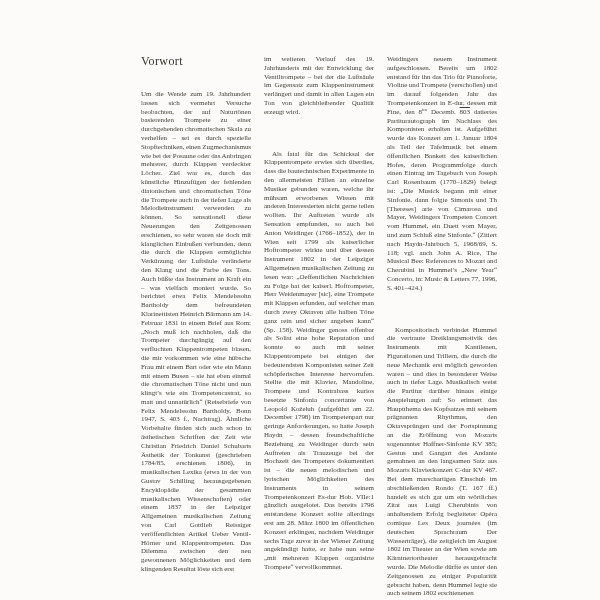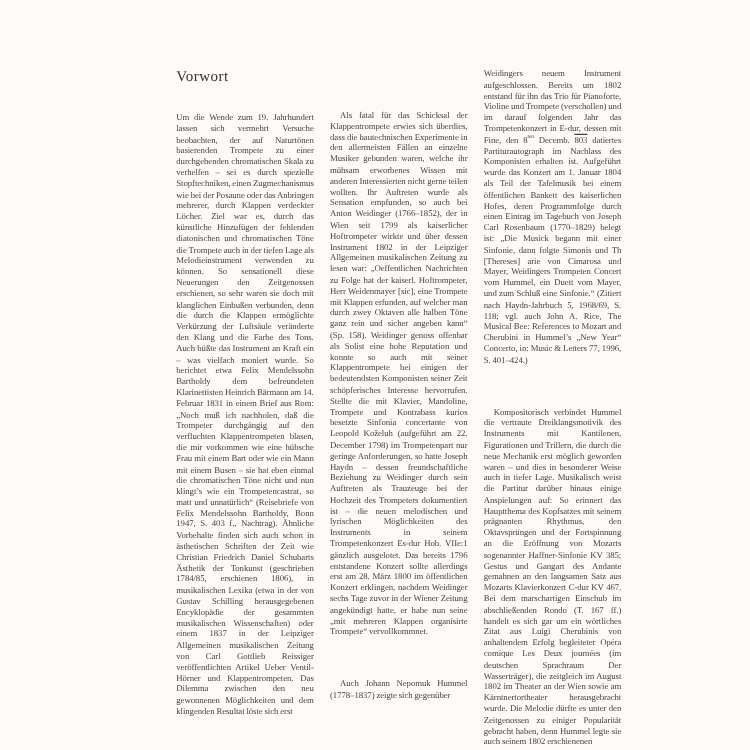--- a/index.html
+++ b/index.html
@@ -57,20 +57,21 @@
 </head>
 <body>
 
 <div class="page">
   <div class="textblock">
     <div class="col">
       <h1 class="heading">Vorwort</h1>
     <p class="para">Um die Wende zum 19. Jahrhundert lassen sich vermehrt Versuche beobachten, der auf Naturtönen basierenden Trompete zu einer durchgehenden chromatischen Skala zu verhelfen – sei es durch spezielle Stopftechniken, einen Zugmechanismus wie bei der Posaune oder das Anbringen mehrerer, durch Klappen verdeckter Löcher. Ziel war es, durch das künstliche Hinzufügen der fehlenden diatonischen und chromatischen Töne die Trompete auch in der tiefen Lage als Melodieinstrument verwenden zu können. So sensationell diese Neuerungen den Zeitgenossen erschienen, so sehr waren sie doch mit klanglichen Einbußen verbunden, denn die durch die Klappen ermöglichte Verkürzung der Luftsäule veränderte den Klang und die Farbe des Tons. Auch büßte das Instrument an Kraft ein – was vielfach moniert wurde. So berichtet etwa Felix Mendelssohn Bartholdy dem befreundeten Klarinettisten Heinrich Bärmann am 14. Februar 1831 in einem Brief aus Rom: „Noch muß ich nachholen, daß die Trompeter durchgängig auf den verfluchten Klappentrompeten blasen, die mir vorkommen wie eine hübsche Frau mit einem Bart oder wie ein Mann mit einem Busen – sie hat eben einmal die chromatischen Töne nicht und nun klingt’s wie ein Trompetencastrat, so matt und unnatürlich“ (<span class="i">Reisebriefe von Felix Mendelssohn Bartholdy</span>, Bonn 1947, S. 403 f., Nachtrag). Ähnliche Vorbehalte finden sich auch schon in ästhetischen Schriften der Zeit wie Christian Friedrich Daniel Schubarts <span class="i">Ästhetik der Tonkunst</span> (geschrieben 1784/85, erschienen 1806), in musikalischen Lexika (etwa in der von Gustav Schilling herausgegebenen <span class="i">Encyklopädie der gesammten musikalischen Wissenschaften</span>) oder einem 1837 in der Leipziger <span class="i">Allgemeinen musikalischen Zeitung</span> von Carl Gottlieb Reissiger veröffentlichten Artikel <span class="i">Ueber Ventil-Hörner und Klappentrompeten</span>. Das Dilemma zwischen den neu gewonnenen Möglichkeiten und dem klingenden Resultat löste sich erst</p>
       </div>
     <div class="col">
+        <p class="para">im weiteren Verlauf des 19. Jahrhunderts mit der Entwicklung der Ventiltrompete – bei der die Luftsäule im Gegensatz zum Klappeninstrument verlängert und damit in allen Lagen ein Ton von gleichbleibender Qualität erzeugt wird.</p>
         <p class="para indent">Als fatal für das Schicksal der Klappentrompete erwies sich überdies, dass die bautechnischen Experimente in den allermeisten Fällen an einzelne Musiker gebunden waren, welche ihr mühsam erworbenes Wissen mit anderen Interessierten nicht gerne teilen wollten. Ihr Auftreten wurde als Sensation empfunden, so auch bei Anton Weidinger (1766–1852), der in Wien seit 1799 als kaiserlicher Hoftrompeter wirkte und über dessen Instrument 1802 in der Leipziger <span class="i">Allgemeinen musikalischen Zeitung</span> zu lesen war: „Oeffentlichen Nachrichten zu Folge hat der kaiserl. Hoftrompeter, Herr Weidenmayer [sic], eine Trompete mit Klappen erfunden, auf welcher man durch zwey Oktaven alle halben Töne ganz rein und sicher angeben kann“ (Sp. 158). Weidinger genoss offenbar als Solist eine hohe Reputation und konnte so auch mit seiner Klappentrompete bei einigen der bedeutendsten Komponisten seiner Zeit schöpferisches Interesse hervorrufen. Stellte die mit Klavier, Mandoline, Trompete und Kontrabass kurios besetzte <span class="i">Sinfonia concertante</span> von Leopold Koželuh (aufgeführt am 22. December 1798) im Trompetenpart nur geringe Anforderungen, so hatte Joseph Haydn – dessen freundschaftliche Beziehung zu Weidinger durch sein Auftreten als Trauzeuge bei der Hochzeit des Trompeters dokumentiert ist – die neuen melodischen und lyrischen Möglichkeiten des Instruments in seinem Trompetenkonzert Es-dur Hob. VIIe:1 gänzlich ausgelotet. Das bereits 1796 entstandene Konzert sollte allerdings erst am 28. März 1800 im öffentlichen Konzert erklingen, nachdem Weidinger sechs Tage zuvor in der <span class="i">Wiener Zeitung</span> angekündigt hatte, er habe nun seine „mit mehreren Klappen organisirte Trompete“ vervollkommnet.</p>
         <p class="para indent">Auch Johann Nepomuk Hummel (1778–1837) zeigte sich gegenüber</p>
       </div>
     <div class="col">
         <p class="para">Weidingers neuem Instrument aufgeschlossen. Bereits um 1802 entstand für ihn das <span class="i">Trio für Pianoforte, Violine und Trompete</span> (verschollen) und im darauf folgenden Jahr das Trompetenkonzert in E-dur, dessen mit <span class="i">Fine</span>, den <span class="i">8</span><span class="i sup">ten</span><span class="i"> Decemb. </span><span class="i ov">803</span> datiertes Partiturautograph im Nachlass des Komponisten erhalten ist. Aufgeführt wurde das Konzert am 1. Januar 1804 als Teil der Tafelmusik bei einem öffentlichen Bankett des kaiserlichen Hofes, deren Programmfolge durch einen Eintrag im Tagebuch von Joseph Carl Rosenbaum (1770–1829) belegt ist: „Die Musick begann mit einer Sinfonie, dann folgte Simonis und Th [Thereses] arie von Cimarosa und Mayer, Weidingers Trompeten Concert vom Hummel, ein Duett vom Mayer, und zum Schluß eine Sinfonie.“ (Zitiert nach <span class="i">Haydn-Jahrbuch</span> 5, 1968/69, S. 118; vgl. auch John A. Rice, <span class="i">The Musical Bee: References to Mozart and Cherubini in Hummel’s „New Year“ Concerto</span>, in: <span class="i">Music &amp; Letters</span> 77, 1996, S. 401–424.)</p>
         <p class="para indent">Kompositorisch verbindet Hummel die vertraute Dreiklangsmotivik des Instruments mit Kantilenen, Figurationen und Trillern, die durch die neue Mechanik erst möglich geworden waren – und dies in besonderer Weise auch in tiefer Lage. Musikalisch weist die Partitur darüber hinaus einige Anspielungen auf: So erinnert das Hauptthema des Kopfsatzes mit seinem prägnanten Rhythmus, den Oktavsprüngen und der Fortspinnung an die Eröffnung von Mozarts sogenannter <span class="i">Haffner-Sinfonie</span> KV 385; Gestus und Gangart des <span class="i">Andante</span> gemahnen an den langsamen Satz aus Mozarts Klavierkonzert C-dur KV 467. Bei dem marschartigen Einschub im abschließenden <span class="i">Rondo</span> (T. 167 ff.) handelt es sich gar um ein wörtliches Zitat aus Luigi Cherubinis von anhaltendem Erfolg begleiteter Opéra comique <span class="i">Les Deux journées</span> (im deutschen Sprachraum <span class="i">Der Wasserträger</span>), die zeitgleich im August 1802 im Theater an der Wien sowie am Kärntnertortheater herausgebracht wurde. Die Melodie dürfte es unter den Zeitgenossen zu einiger Popularität gebracht haben, denn Hummel legte sie auch seinem 1802 erschienenen</p>
       </div>
   </div>
 </div>
 

